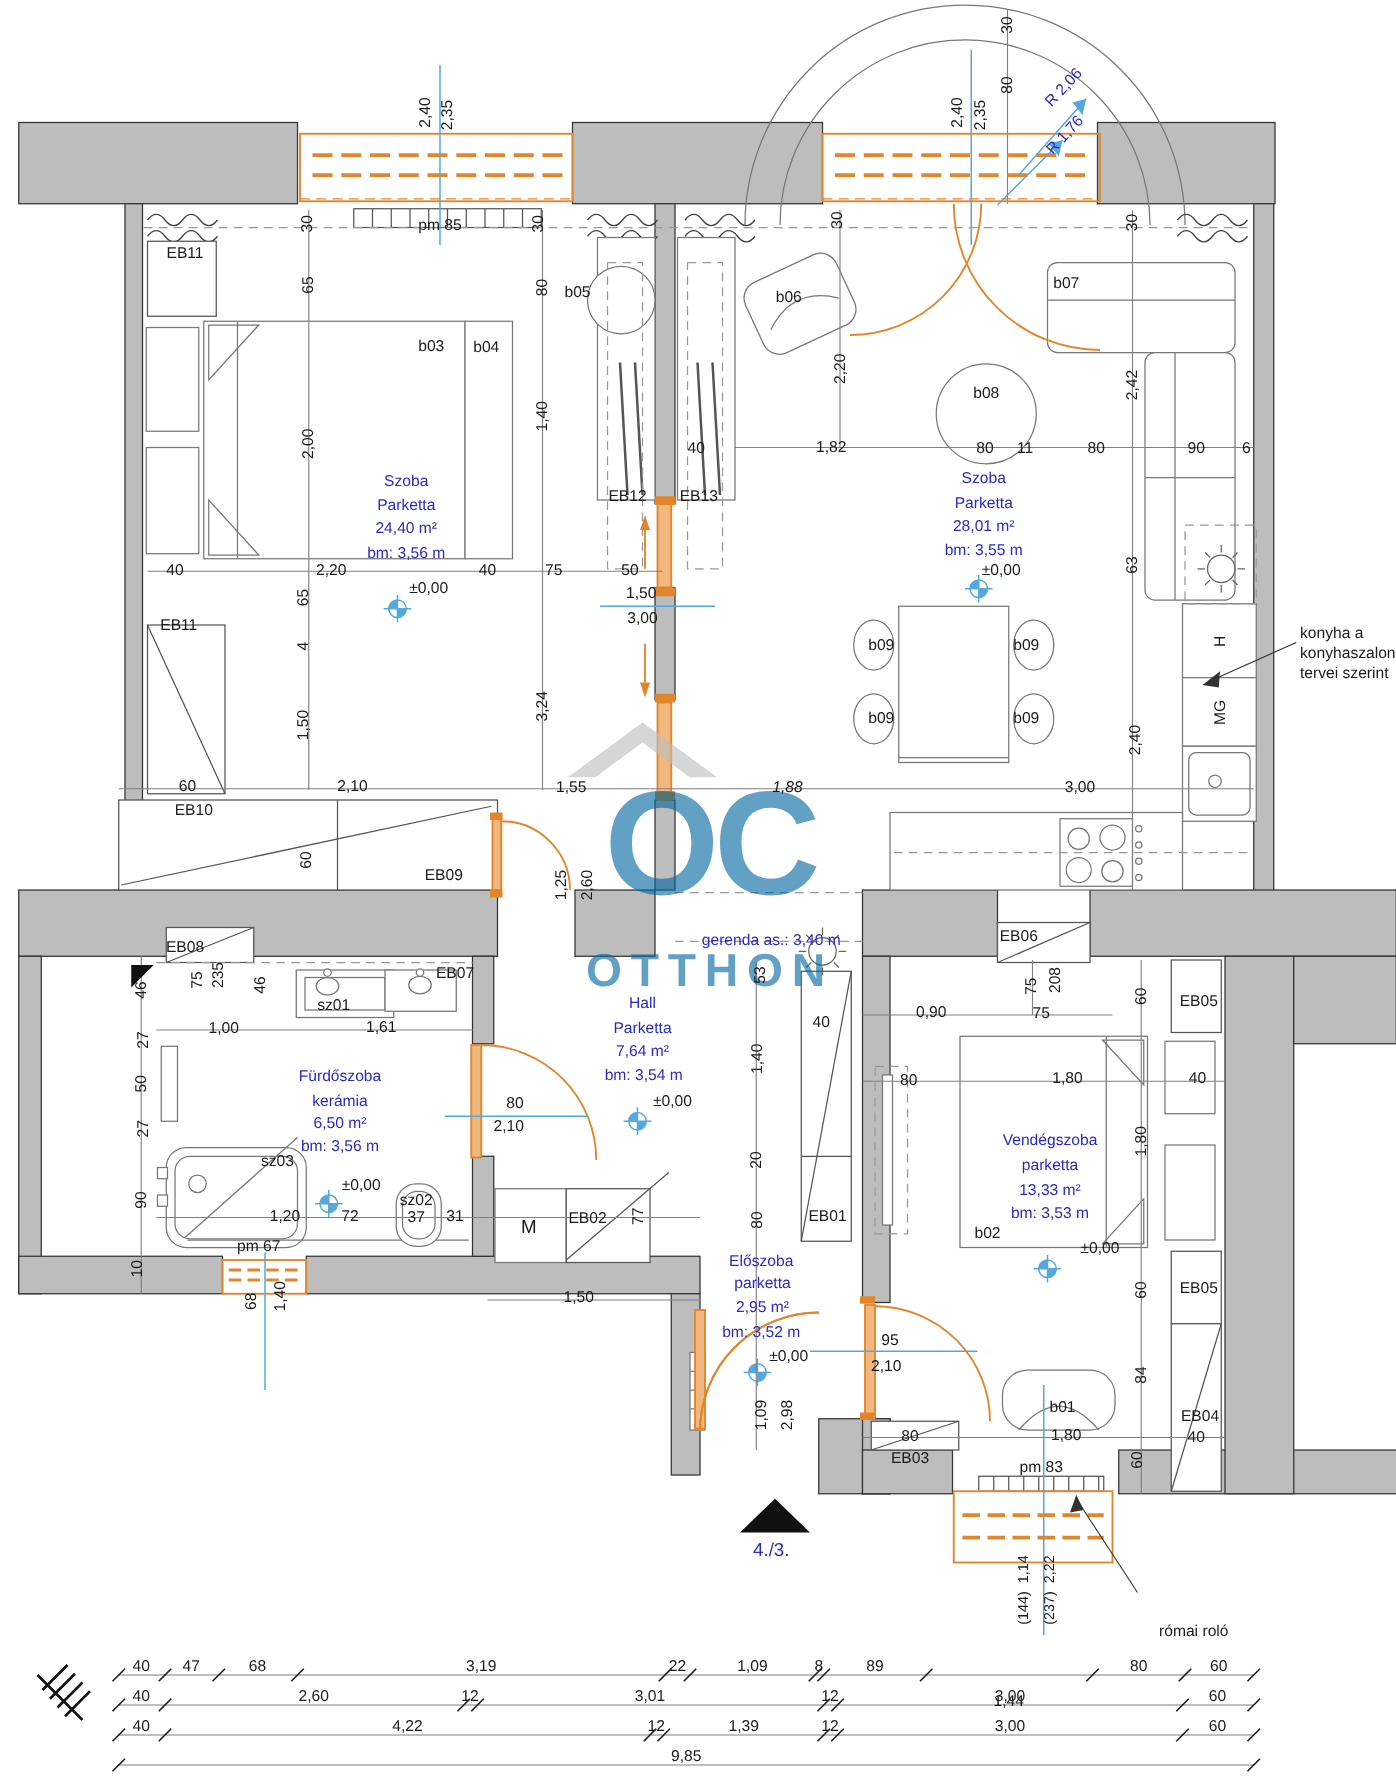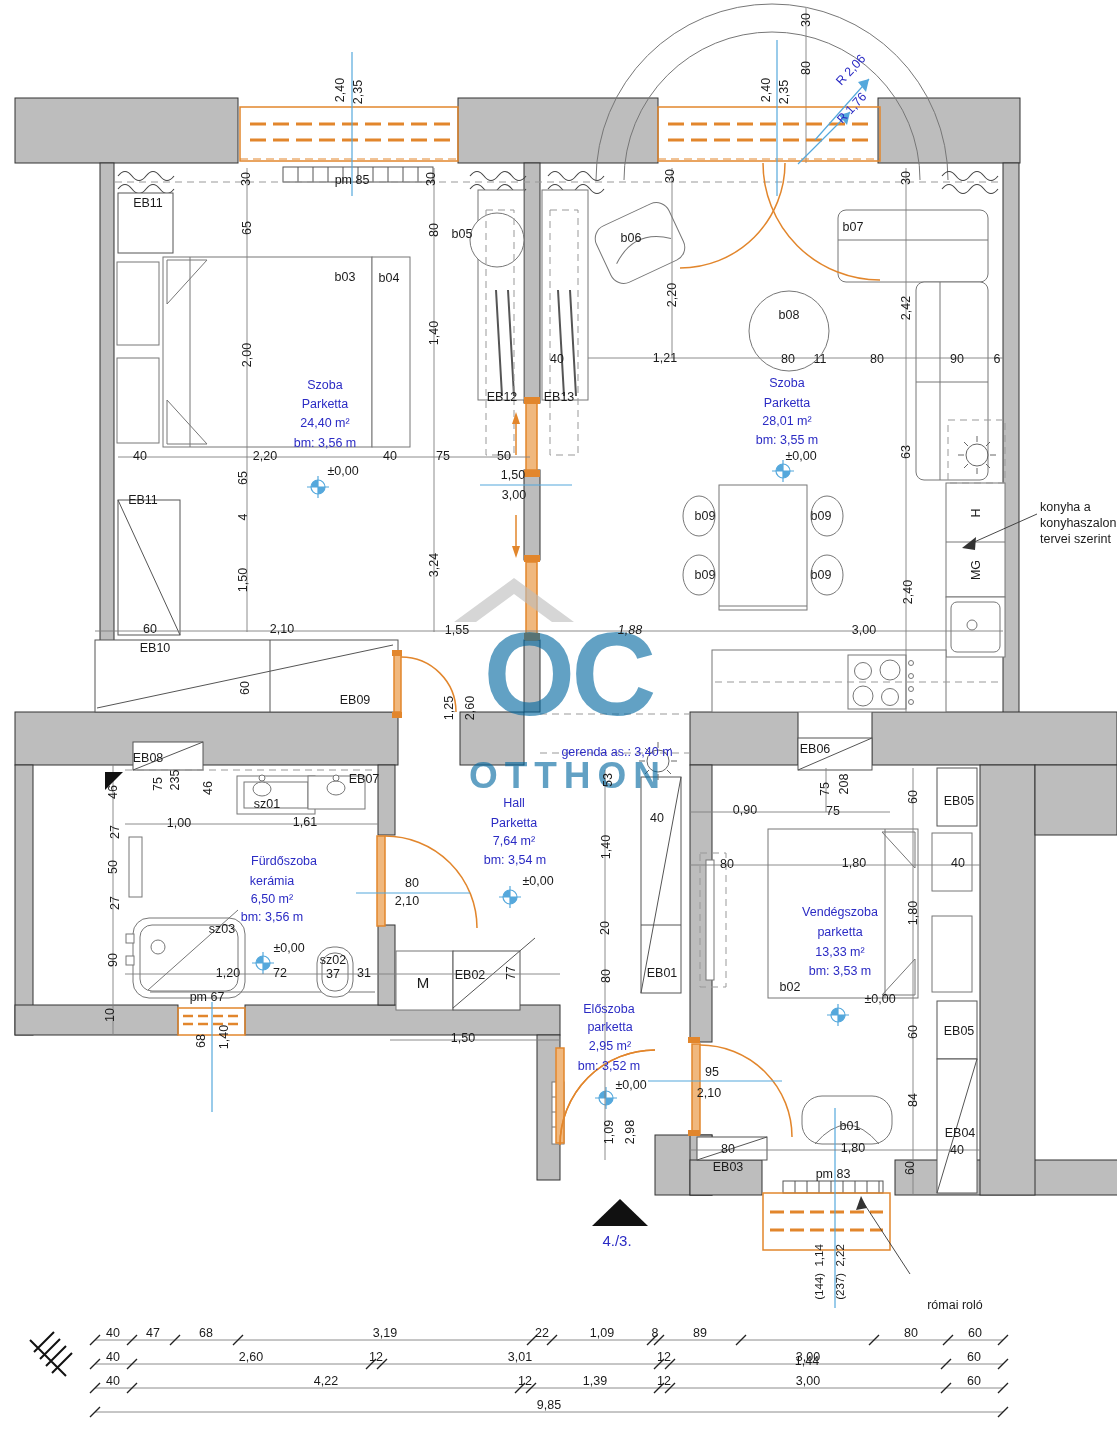--- a/index.html
+++ b/index.html
@@ -338,21 +338,21 @@
       <span class="lbl" style="left: 245px; top: 688px; transform: translate(-50%, -50%) rotate(-90deg);">60</span>
       <span class="lbl" style="left: 355px; top: 700px; transform: translate(-50%, -50%) rotate(0deg);">EB09</span>
       <span class="lbl" style="left: 557px; top: 359px; transform: translate(-50%, -50%) rotate(0deg);">40</span>
       <span class="lbl" style="left: 502px; top: 397px; transform: translate(-50%, -50%) rotate(0deg);">EB12</span>
       <span class="lbl" style="left: 559px; top: 397px; transform: translate(-50%, -50%) rotate(0deg);">EB13</span>
       <span class="lbl" style="left: 631px; top: 238px; transform: translate(-50%, -50%) rotate(0deg); text-align: right;">b06</span>
       <span class="lbl" style="left: 853px; top: 227px; transform: translate(-50%, -50%) rotate(0deg);">b07</span>
       <span class="lbl" style="left: 672px; top: 295px; transform: translate(-50%, -50%) rotate(-90deg);">2,20</span>
       <span class="lbl" style="left: 906px; top: 308px; transform: translate(-50%, -50%) rotate(-90deg);">2,42</span>
       <span class="lbl" style="left: 789px; top: 315px; transform: translate(-50%, -50%) rotate(0deg);">b08</span>
-      <span class="lbl" style="left: 665px; top: 358px; transform: translate(-50%, -50%) rotate(0deg);">1,21</span>
+      <span class="lbl" style="left: 665px; top: 358px; transform: translate(-50%, -50%) rotate(0deg);">1,82</span>
       <span class="lbl" style="left: 788px; top: 359px; transform: translate(-50%, -50%) rotate(0deg);">80</span>
       <span class="lbl" style="left: 820px; top: 359px; transform: translate(-50%, -50%) rotate(0deg);">11</span>
       <span class="lbl" style="left: 877px; top: 359px; transform: translate(-50%, -50%) rotate(0deg);">80</span>
       <span class="lbl" style="left: 957px; top: 359px; transform: translate(-50%, -50%) rotate(0deg);">90</span>
       <span class="lbl" style="left: 997px; top: 359px; transform: translate(-50%, -50%) rotate(0deg);">6</span>
       <span class="lbl blue" style="left: 787px; top: 383px; transform: translate(-50%, -50%) rotate(0deg);">Szoba</span>
       <span class="lbl blue" style="left: 787px; top: 403px; transform: translate(-50%, -50%) rotate(0deg);">Parketta</span>
       <span class="lbl blue" style="left: 787px; top: 421px; transform: translate(-50%, -50%) rotate(0deg);">28,01 m²</span>
       <span class="lbl blue" style="left: 787px; top: 440px; transform: translate(-50%, -50%) rotate(0deg);">bm: 3,55 m</span>
       <span class="lbl" style="left: 801px; top: 456px; transform: translate(-50%, -50%) rotate(0deg);">±0,00</span>
@@ -429,21 +429,21 @@
       <span class="lbl" style="left: 267px; top: 804px; transform: translate(-50%, -50%) rotate(0deg);">sz01</span>
       <span class="lbl" style="left: 364px; top: 779px; transform: translate(-50%, -50%) rotate(0deg);">EB07</span>
       <span class="lbl" style="left: 179px; top: 823px; transform: translate(-50%, -50%) rotate(0deg);">1,00</span>
       <span class="lbl" style="left: 305px; top: 822px; transform: translate(-50%, -50%) rotate(0deg);">1,61</span>
       <span class="lbl" style="left: 113px; top: 792px; transform: translate(-50%, -50%) rotate(-90deg);">46</span>
       <span class="lbl" style="left: 115px; top: 832px; transform: translate(-50%, -50%) rotate(-90deg);">27</span>
       <span class="lbl" style="left: 113px; top: 867px; transform: translate(-50%, -50%) rotate(-90deg);">50</span>
       <span class="lbl" style="left: 115px; top: 903px; transform: translate(-50%, -50%) rotate(-90deg);">27</span>
       <span class="lbl" style="left: 113px; top: 960px; transform: translate(-50%, -50%) rotate(-90deg);">90</span>
       <span class="lbl" style="left: 110px; top: 1015px; transform: translate(-50%, -50%) rotate(-90deg);">10</span>
-      <span class="lbl blue" style="left: 284px; top: 861px; transform: translate(-50%, -50%) rotate(0deg);">Fürdőszoba</span>
+      <span class="lbl blue" style="left: 272px; top: 861px; transform: translate(-50%, -50%) rotate(0deg);">Fürdőszoba</span>
       <span class="lbl blue" style="left: 272px; top: 881px; transform: translate(-50%, -50%) rotate(0deg);">kerámia</span>
       <span class="lbl blue" style="left: 272px; top: 899px; transform: translate(-50%, -50%) rotate(0deg);">6,50 m²</span>
       <span class="lbl blue" style="left: 272px; top: 917px; transform: translate(-50%, -50%) rotate(0deg);">bm: 3,56 m</span>
       <span class="lbl" style="left: 412px; top: 883px; transform: translate(-50%, -50%) rotate(0deg);">80</span>
       <span class="lbl" style="left: 407px; top: 901px; transform: translate(-50%, -50%) rotate(0deg);">2,10</span>
       <span class="lbl" style="left: 222px; top: 929px; transform: translate(-50%, -50%) rotate(0deg);">sz03</span>
       <span class="lbl" style="left: 289px; top: 948px; transform: translate(-50%, -50%) rotate(0deg);">±0,00</span>
       <span class="lbl" style="left: 228px; top: 973px; transform: translate(-50%, -50%) rotate(0deg);">1,20</span>
       <span class="lbl" style="left: 280px; top: 973px; transform: translate(-50%, -50%) rotate(0deg);">72</span>
       <span class="lbl" style="left: 333px; top: 960px; transform: translate(-50%, -50%) rotate(0deg);">sz02</span>

